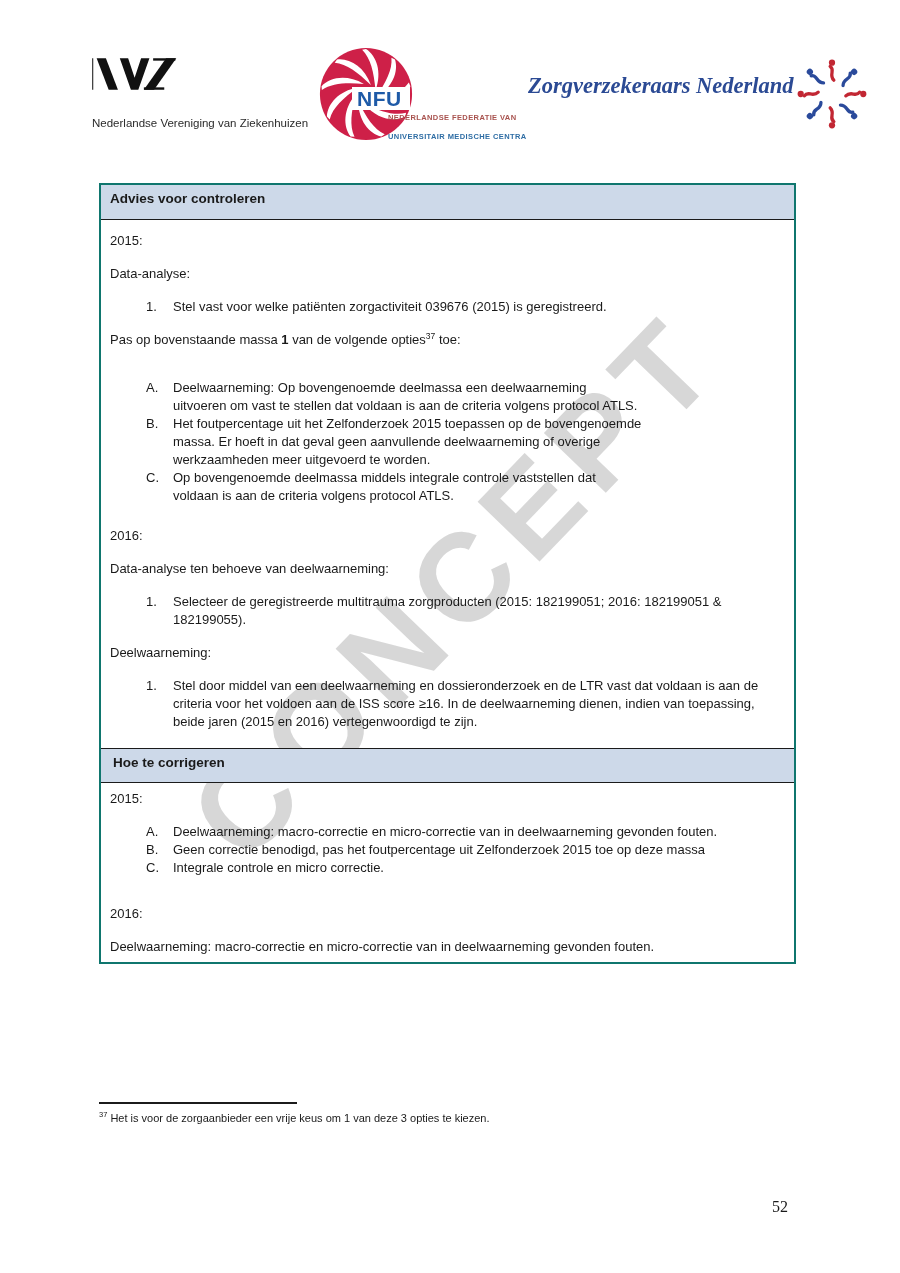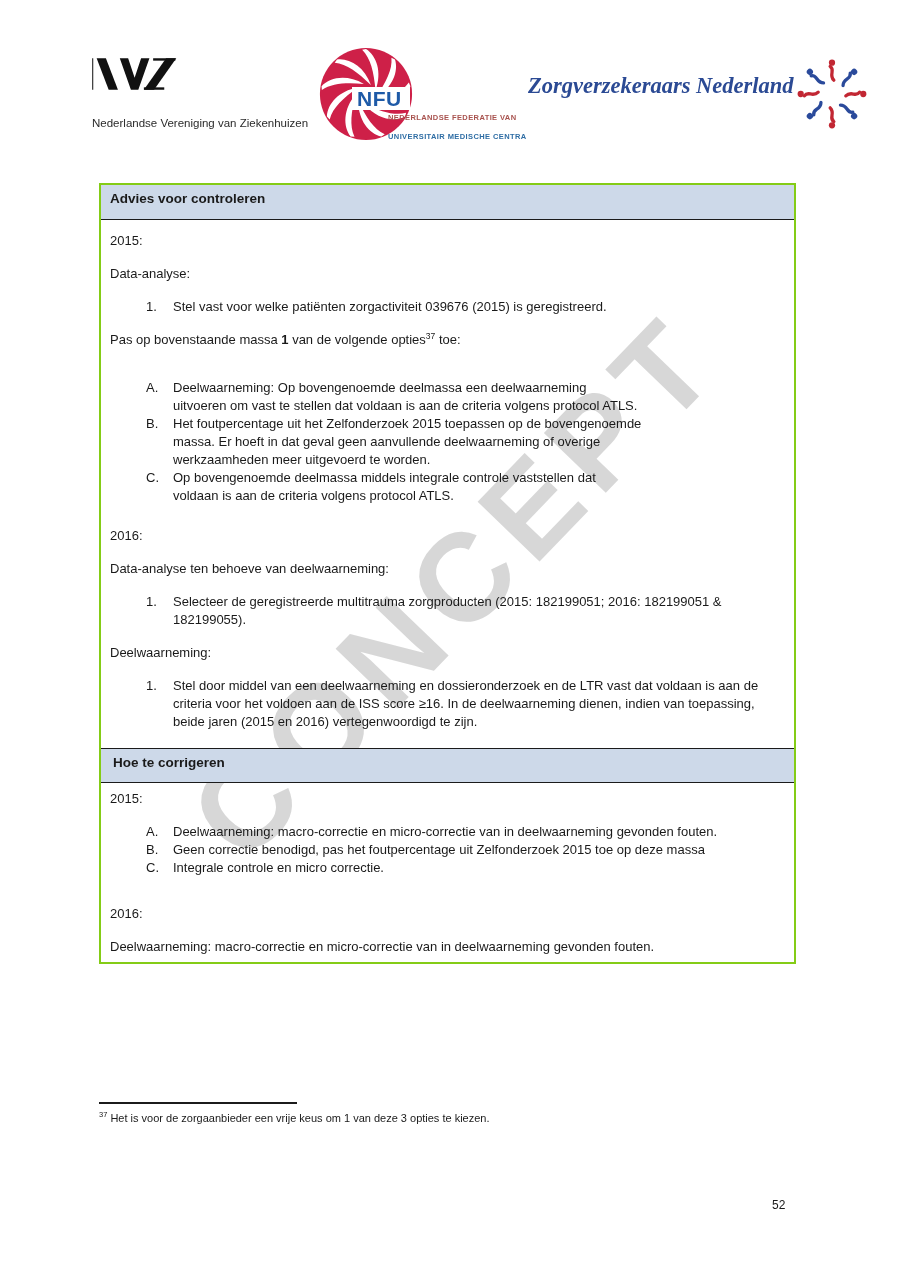--- a/index.html
+++ b/index.html
@@ -21,21 +21,21 @@
   .nfu-textbox{position:absolute;left:352px;top:87px;width:58px;height:23px;background:#ffffff;z-index:3;}
   .nfu-abbr{position:absolute;left:357px;top:87px;font-size:21px;font-weight:bold;z-index:4;letter-spacing:0.5px;text-align:right;}
   .nfu-cap1{position:absolute;left:388px;top:113px;font-size:7.5px;font-weight:bold;letter-spacing:0.4px;z-index:4;white-space:nowrap;}
   .nfu-cap2{position:absolute;left:388px;top:124px;font-size:7.5px;font-weight:bold;letter-spacing:0.4px;z-index:4;white-space:nowrap;margin-top:8px;}
   .zn-title{position:absolute;left:528px;top:73px;font-family:"Liberation Serif",serif;
     font-style:italic;font-weight:bold;font-size:22.5px;z-index:2;white-space:nowrap;}
   .logo-zn-emblem{position:absolute;left:786px;top:48px;z-index:2;}
   
   .doc-table{
     position:absolute;left:99px;top:183px;width:697px;z-index:2;
-    border:2px solid #84cc16;box-sizing:border-box;background:transparent;
+    border:2px solid #0f766e;box-sizing:border-box;background:transparent;
     font-size:13px;line-height:18px;
   }
   .band{
     box-sizing:border-box;height:35px;padding:5px 9px;
     border-bottom:1px solid #1b1b1b;font-size:13.5px;font-weight:bold;
   }
   .band.second{border-top:1px solid #1b1b1b;padding-left:12px;}
   .tbody{box-sizing:border-box;padding:12px 23px 10px 9px;}
   .tbody.b1{height:528px;}
   .tbody.b2{height:179px;padding-top:7px;}
@@ -44,21 +44,21 @@
   .li{display:flex;}
   .li .marker{width:27px;margin-left:36px;flex:0 0 27px;}
   .li .txt{flex:1;white-space:pre-line;}
   .mb-xl{margin-bottom:30px !important;}
   .mb-big{margin-bottom:28px !important;}
   sup.fn{font-size:8.5px;vertical-align:super;line-height:0;}
   
   .footnote-rule{position:absolute;left:99px;top:1102px;width:198px;height:2px;background:#1b1b1b;z-index:2;}
   .footnote{position:absolute;left:99px;top:1112px;font-size:11px;z-index:2;color:#1a1a1a;}
   .footnote sup{font-size:7.5px;vertical-align:super;line-height:0;}
-  .page-number{position:absolute;left:772px;top:1198px;font-size:12px;z-index:2;}
+  .page-number{position:absolute;left:772px;top:1198px;font-size:16px;z-index:2;font-family:Liberation Serif, serif;}
 </style>
 </head>
 <body>
 
 <div class="page">
 
   <div class="watermark">CONCEPT</div>
 
   <div class="logo-nvz">
     <svg width="88" height="36" viewBox="0 0 95 38">

